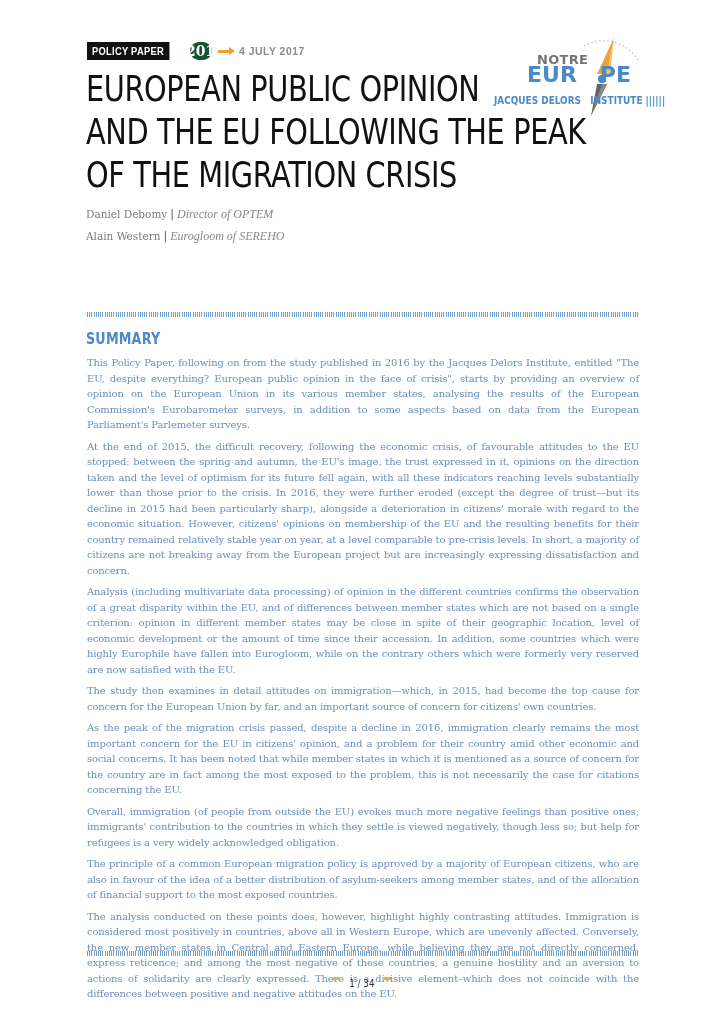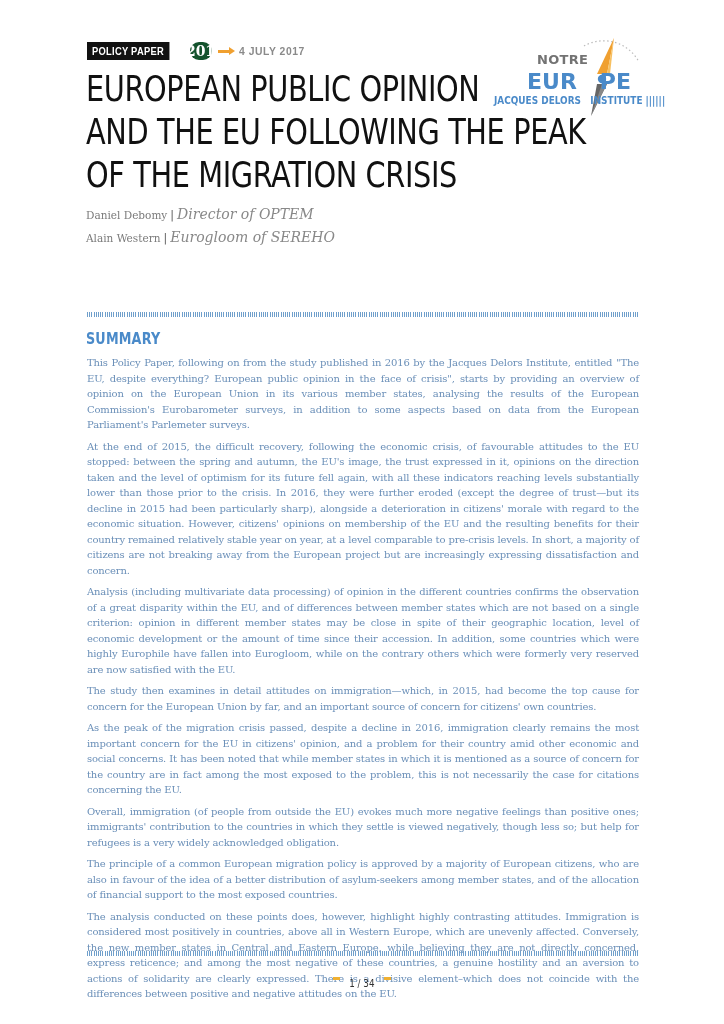--- a/index.html
+++ b/index.html
@@ -13,25 +13,25 @@
   .arrow-line::after { content: ""; position: absolute; right: -5px; top: -3px; border-left: 6px solid #f0a030; border-top: 4.5px solid transparent; border-bottom: 4.5px solid transparent; }
   .pp-date { margin-left: 9px; color: #8a8a8a; font-family: "Liberation Sans", sans-serif; font-weight: bold; font-size: 11.5px; letter-spacing: 0.6px; transform: scaleX(0.9); transform-origin: left center; }
 
   .title { position: absolute; left: 86px; top: 67px; width: 470px; margin: 0; font-family: "DejaVu Sans", sans-serif; font-weight: normal; font-size: 36px; line-height: 43px; color: #111111; letter-spacing: -0.5px; transform: scaleX(0.8); transform-origin: left top; width: 590px; }
   .title span { display: block; white-space: nowrap; }
 
   .authors { position: absolute; left: 86px; top: 203px; }
   .author { font-size: 10.5px; line-height: 22px; color: #777777; white-space: nowrap; }
   .author .name { color: #7a7a7a; }
   .author .sep { color: #777777; font-weight: bold; margin: 0 3px; }
-  .author .role { font-style: italic; font-size: 14px; color: #888888; }
+  .author .role { font-style: italic; font-size: 12px; color: #888888; font-family: Liberation Serif, serif; }
 
   .logo { position: absolute; left: 489px; top: 32px; width: 170px; height: 90px; }
   .logo .notre { position: absolute; left: 48px; top: 20px; font-family: "DejaVu Sans", sans-serif; font-weight: bold; color: #737373; font-size: 13px; letter-spacing: 0.3px; }
-  .logo .europe { position: absolute; left: 38px; top: 30px; font-family: "DejaVu Sans", sans-serif; font-weight: bold; color: #4a8ac9; font-size: 22px; letter-spacing: 0px; margin-top: 7px; }
+  .logo .europe { position: absolute; left: 38px; top: 30px; font-family: "DejaVu Sans", sans-serif; font-weight: bold; color: #4a8ac9; font-size: 22px; letter-spacing: 0px; }
   .logo .jdi { position: absolute; left: 5px; top: 62px; font-family: "DejaVu Sans", sans-serif; font-weight: bold; color: #4a8ac9; font-size: 10.5px; white-space: nowrap; transform: scaleX(0.85); transform-origin: left top; }
   .logo svg { position: absolute; left: 0; top: 0; }
 
   .rule { position: absolute; left: 87px; width: 551px; height: 5px;
     background: repeating-linear-gradient(90deg, #6f9fcb 0px, #6f9fcb 1px, transparent 1px, transparent 2.2px); }
   .rule.top { top: 312px; }
   .rule.bottom { top: 951px; }
 
   .summary-heading { position: absolute; left: 86px; top: 330px; margin: 0; font-family: "DejaVu Sans", sans-serif; font-weight: bold; color: #4a8ac9; font-size: 15px; letter-spacing: 0.2px; transform: scaleX(0.85); transform-origin: left top; }
 

